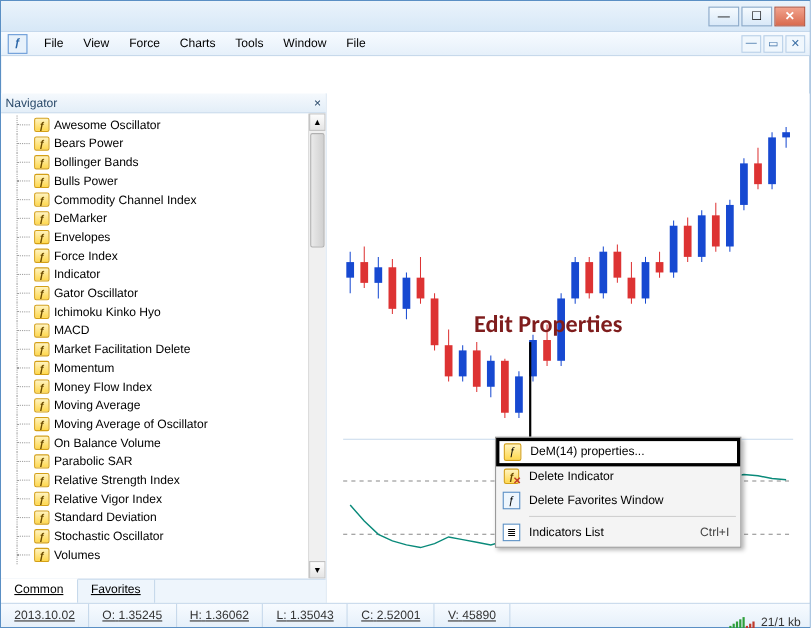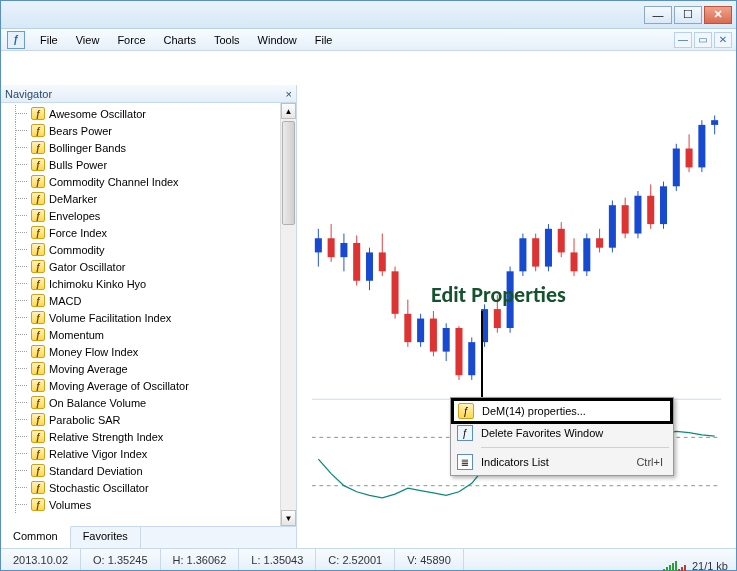--- a/index.html
+++ b/index.html
@@ -21,41 +21,41 @@
 .tree { flex: 1; padding: 2px 0 2px 8px; overflow-y: hidden; }
 .tree-item { display: flex; align-items: center; height: 17px; padding-left: 22px; position: relative; cursor: pointer; white-space: nowrap; }
 .tree-item::before { content: ""; position: absolute; left: 6px; top: 0; bottom: 0; border-left: 1px dotted #a0a0a0; }
 .tree-item .dash { position: absolute; left: 6px; top: 8px; width: 12px; border-top: 1px dotted #a0a0a0; }
 .tree-item .ticon { width: 14px; height: 13px; background: linear-gradient(#fff3bf,#ffd84d); border: 1px solid #d4a017; border-radius: 2px; margin-right: 4px; display: flex; align-items: center; justify-content: center; font-size: 9px; font-style: italic; color: #6a4a00; font-weight: bold; }
 .tree-item .lbl { color: #000; }
 .scrollbar { width: 16px; background: #f0f0f0; border-left: 1px solid #dcdcdc; display: flex; flex-direction: column; }
 .scrollbar .arrow { height: 16px; background: linear-gradient(#fdfdfd,#e5e5e5); border: 1px solid #c0c0c0; display: flex; align-items: center; justify-content: center; cursor: pointer; font-size: 8px; }
 .scrollbar .track { flex: 1; position: relative; }
 .scrollbar .thumb { position: absolute; left: 1px; right: 1px; top: 2px; height: 104px; background: linear-gradient(90deg,#eaeaea,#d0d0d0); border: 1px solid #b0b0b0; border-radius: 2px; }
-.nav-tabs { height: 22px; border-top: 1px solid #c7d9eb; display: flex; background: #eef5fc; }
+.nav-tabs { height: 22px; border-top: 1px solid #c7d9eb; display: flex; background: #eef5fc; text-decoration: underline; }
 .nav-tabs .tab { padding: 3px 12px; border-right: 1px solid #c7d9eb; cursor: pointer; font-size: 11px; }
 .nav-tabs .tab.active { background: #fff; border-top: 1px solid #fff; margin-top: -1px; }
 .chart-area { flex: 1; background: #fff; position: relative; overflow: hidden; }
 svg.chart-svg { width: 100%; height: 100%; }
-.annotation { position: absolute; left: 430px; top: 280px; font-family: Calibri, Arial, sans-serif; font-size: 22px; font-weight: bold; color: #14532d; pointer-events: none; }
+.annotation { position: absolute; left: 430px; top: 280px; font-family: Calibri, Arial, sans-serif; font-size: 22px; font-weight: bold; color: #7f1d1d; pointer-events: none; }
 .ann-line { position: absolute; left: 480px; top: 310px; width: 2px; height: 88px; background: #000; pointer-events: none; }
 .ctx-menu { position: absolute; left: 449px; top: 396px; width: 224px; background: #f4f4f4; border: 1px solid #9a9a9a; box-shadow: 2px 2px 4px rgba(0,0,0,.3); padding: 2px; }
 .ctx-menu .row { display: flex; align-items: center; height: 22px; padding: 0 8px 0 4px; cursor: pointer; }
 .ctx-menu .row.hl { border: 3px solid #000; margin: -2px; height: 26px; position: relative; z-index: 2; background:#fff; }
 .ctx-menu .ico { width: 16px; height: 16px; margin-right: 8px; display: flex; align-items: center; justify-content: center; font-size: 10px; }
 .ctx-menu .ico.gear { background: linear-gradient(#fff3bf,#ffd84d); border: 1px solid #d4a017; border-radius: 2px; }
 .ctx-menu .ico.delx { color: #c0392b; font-weight: bold; position:relative; }
 .ctx-menu .ico.delx::before{content:"ƒ";position:absolute;left:1px;top:1px;font-style:italic;color:#6a4a00;background:linear-gradient(#fff3bf,#ffd84d);border:1px solid #d4a017;border-radius:2px;width:12px;height:12px;line-height:12px;text-align:center;font-size:9px;}
 .ctx-menu .ico.delx::after{content:"✕";position:absolute;right:-1px;bottom:-1px;color:#c0392b;font-size:9px;font-weight:bold;}
 .ctx-menu .ico.win { border: 1px solid #5a8fc4; background: #eef6fd; }
 .ctx-menu .ico.list { border: 1px solid #5a8fc4; background: #fefefe; }
 .ctx-menu .sep { height: 1px; background: #d0d0d0; margin: 3px 2px 3px 28px; }
 .ctx-menu .shortcut { margin-left: auto; color: #444; }
 .status { position: absolute; left: 0; right: 0; bottom: 0; height: 22px; border-top: 1px solid #c7d9eb; background: linear-gradient(#f7fbff,#e6f0fa); display: flex; align-items: center; font-size: 11px; color: #333; }
-.status .cell { padding: 0 12px; border-right: 1px solid #c7d9eb; height: 100%; display: flex; align-items: center; }
+.status .cell { padding: 0 12px; border-right: 1px solid #c7d9eb; height: 100%; display: flex; align-items: center; text-decoration: underline; }
 .status .conn { margin-left: auto; display: flex; align-items: flex-end; padding: 0 8px; gap: 6px; margin-top: 12px; }
 .status .bars { display: flex; gap: 1px; align-items: flex-end; height: 12px; }
 .status .bars span { width: 2px; background: #2e9e3a; }
 .status .bars span:nth-child(1){height:3px}
 .status .bars span:nth-child(2){height:5px}
 .status .bars span:nth-child(3){height:7px}
 .status .bars span:nth-child(4){height:9px}
 .status .bars span:nth-child(5){height:11px}
 .status .bars span:nth-child(6){height:3px;background:#c0392b}
 .status .bars span:nth-child(7){height:5px;background:#c0392b}
@@ -131,41 +131,41 @@
               <span class="lbl">Envelopes</span>
             </div>
             <div class="tree-item">
               <span class="dash"></span>
               <span class="ticon">ƒ</span>
               <span class="lbl">Force Index</span>
             </div>
             <div class="tree-item">
               <span class="dash"></span>
               <span class="ticon">ƒ</span>
-              <span class="lbl">Commodity</span>
+              <span class="lbl">Indicator</span>
             </div>
             <div class="tree-item">
               <span class="dash"></span>
               <span class="ticon">ƒ</span>
               <span class="lbl">Gator Oscillator</span>
             </div>
             <div class="tree-item">
               <span class="dash"></span>
               <span class="ticon">ƒ</span>
               <span class="lbl">Ichimoku Kinko Hyo</span>
             </div>
             <div class="tree-item">
               <span class="dash"></span>
               <span class="ticon">ƒ</span>
               <span class="lbl">MACD</span>
             </div>
             <div class="tree-item">
               <span class="dash"></span>
               <span class="ticon">ƒ</span>
-              <span class="lbl">Volume Facilitation Index</span>
+              <span class="lbl">Market Facilitation Delete</span>
             </div>
             <div class="tree-item">
               <span class="dash"></span>
               <span class="ticon">ƒ</span>
               <span class="lbl">Momentum</span>
             </div>
             <div class="tree-item">
               <span class="dash"></span>
               <span class="ticon">ƒ</span>
               <span class="lbl">Money Flow Index</span>
@@ -306,20 +306,24 @@
 
   <div class="annotation">Edit Properties</div>
   <div class="ann-line"></div>
 
   <div class="ctx-menu">
     <div class="row hl">
       <span class="ico gear">ƒ</span>
       <span>DeM(14) properties...</span>
     </div>
     <div class="row">
+      <span class="ico delx"></span>
+      <span>Delete Indicator</span>
+    </div>
+    <div class="row">
       <span class="ico win">ƒ</span>
       <span>Delete Favorites Window</span>
     </div>
     <div class="sep"></div>
     <div class="row">
       <span class="ico list">≣</span>
       <span>Indicators List</span>
       <span class="shortcut">Ctrl+I</span>
     </div>
   </div>

